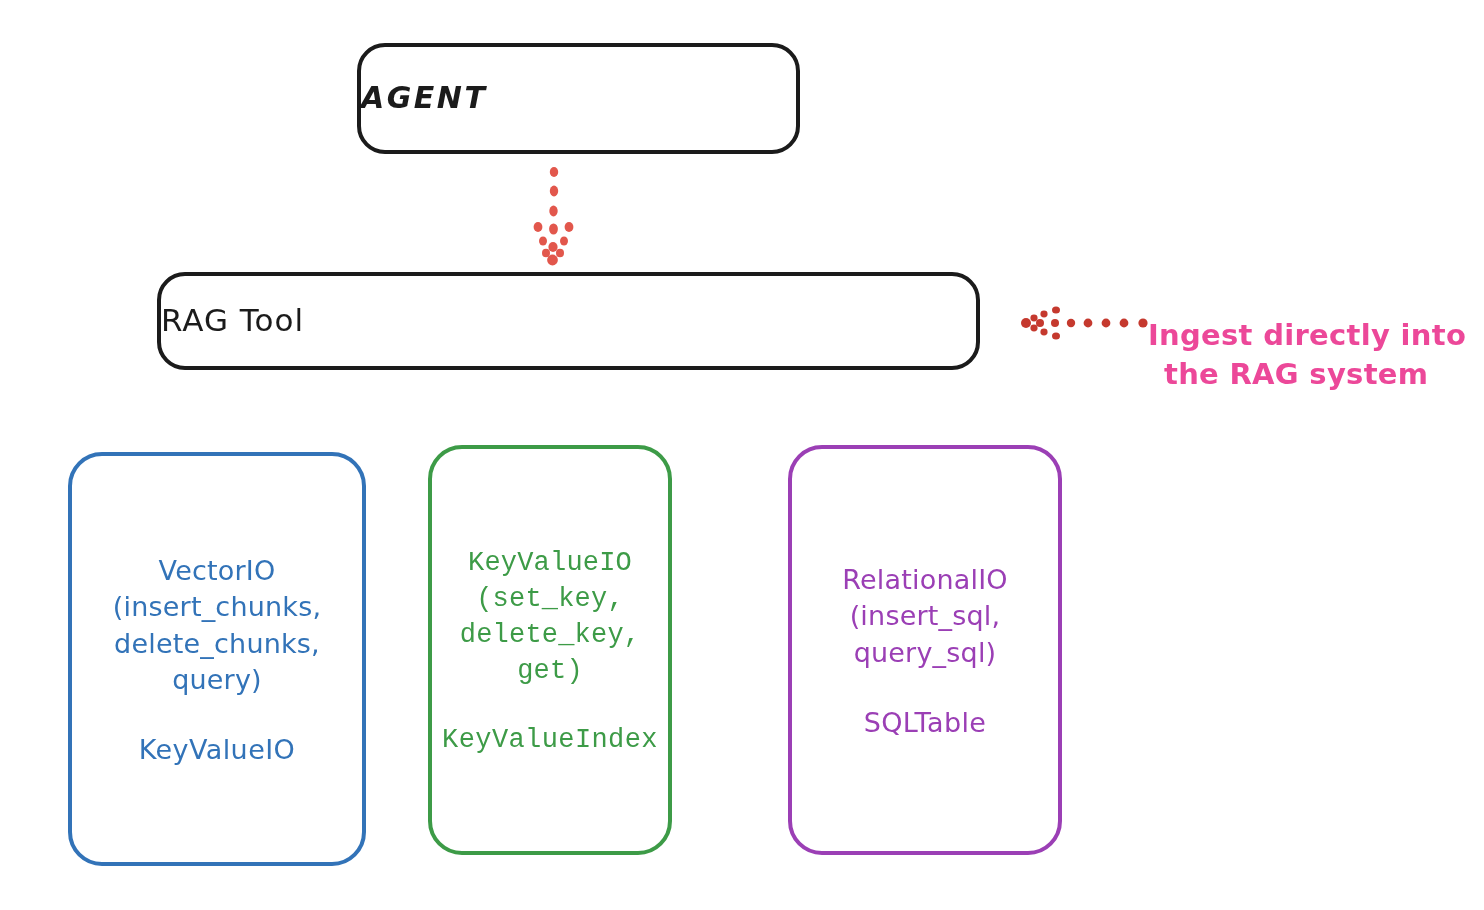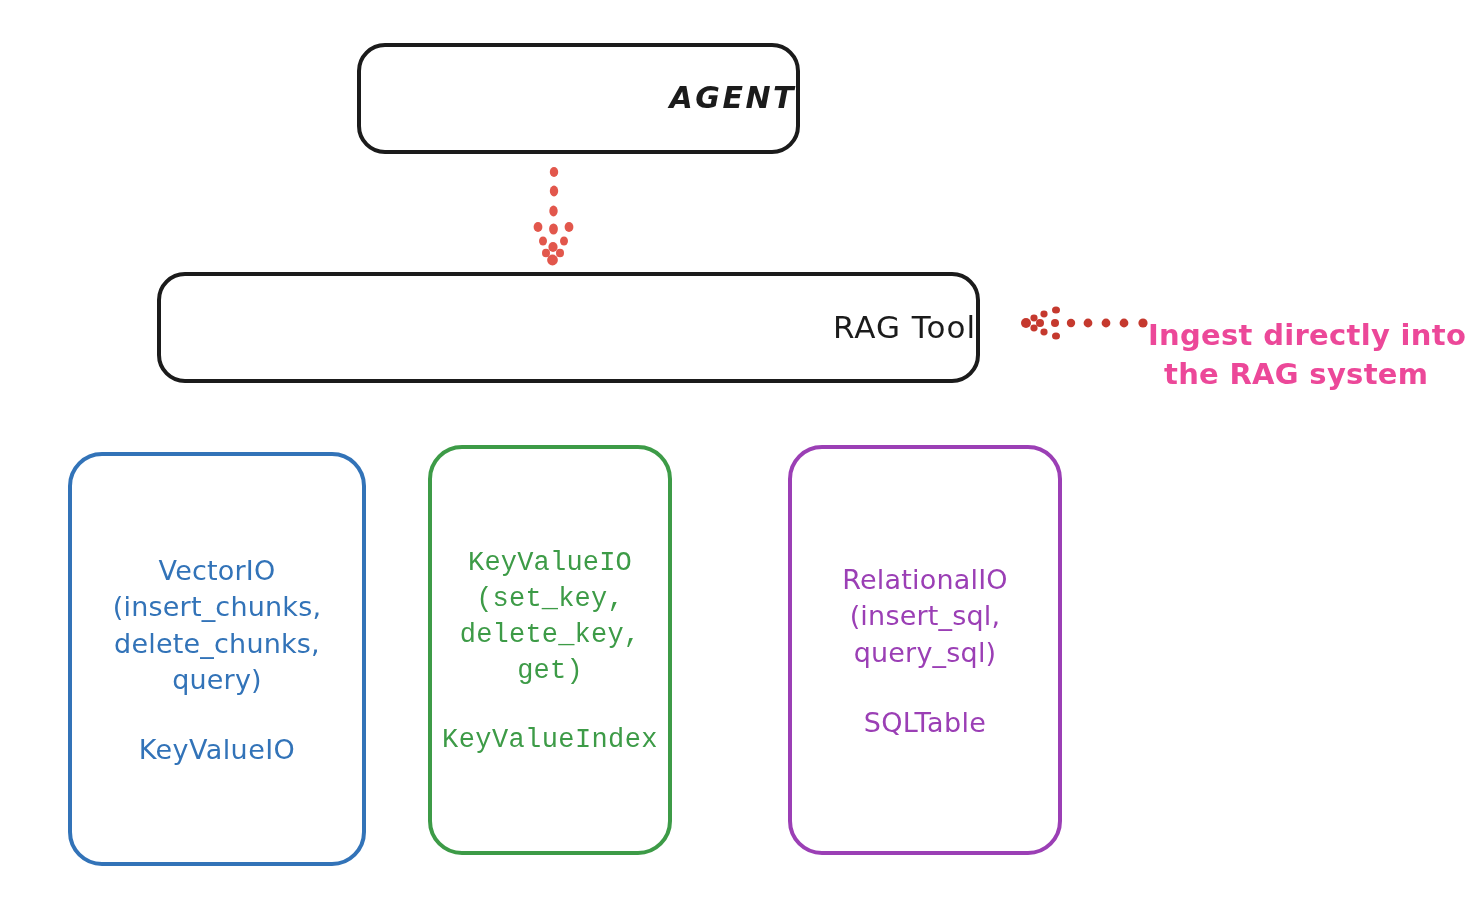--- a/index.html
+++ b/index.html
@@ -19,21 +19,21 @@
     overflow: hidden;
   }
 
   
   .node {
     position: absolute;
     box-sizing: border-box;
     background: #ffffff;
     display: flex;
     align-items: center;
-    justify-content: flex-end;
+    justify-content: flex-start;
     text-align: center;
   }
   .node-label {
     white-space: pre-line;
     line-height: 1.28;
     letter-spacing: 0.2px;
   }
 
   
   .node.black {
@@ -50,21 +50,21 @@
   #node-agent {
     left: 357px;
     top: 43px;
     width: 443px;
     height: 111px;
   }
   #node-ragtool {
     left: 157px;
     top: 272px;
     width: 823px;
-    height: 111px;
+    height: 98px;
   }
   #node-ragtool .node-label {
     font-style: normal;
     font-weight: 500;
     font-size: 31px;
     letter-spacing: 1px;
   }
 
   
   .node.store {

